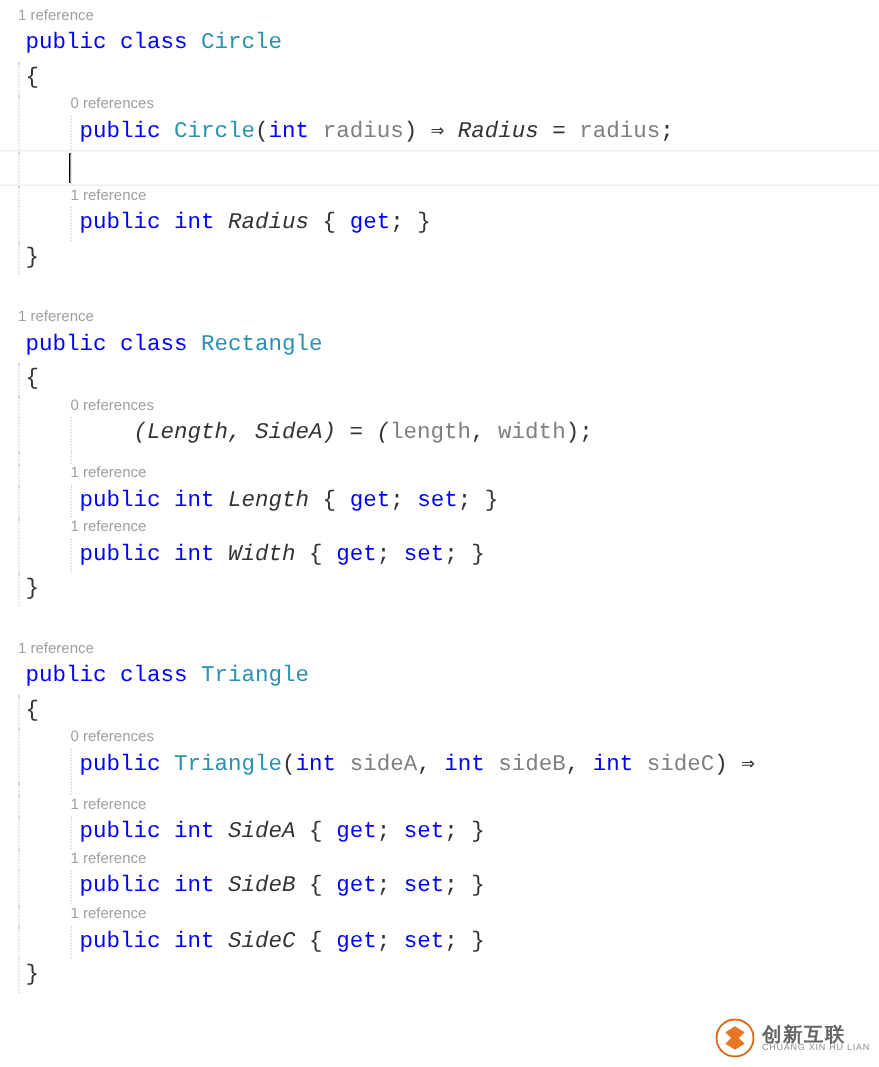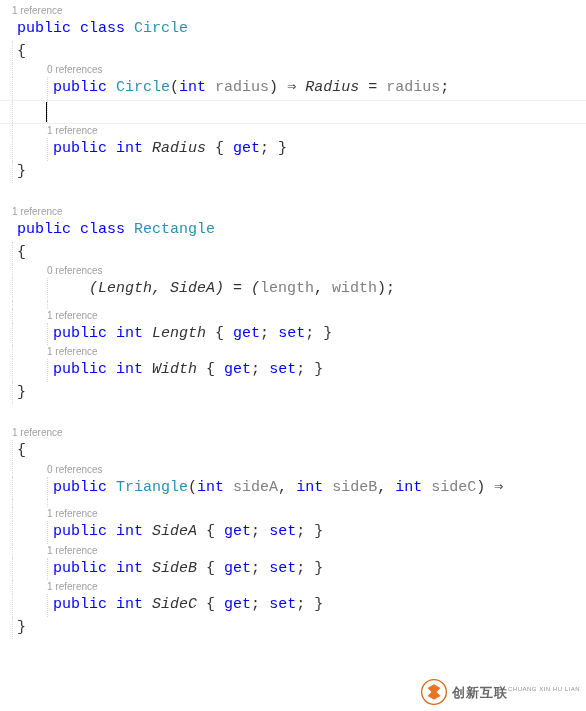--- a/index.html
+++ b/index.html
@@ -61,21 +61,21 @@
     gap: 5px;
     opacity: 0.92;
     font-family: "Microsoft YaHei", Arial, sans-serif;
   }
   .watermark-logo {
     width: 26px;
     height: 26px;
   }
   .watermark-text {
     display:flex;
-    flex-direction:row;
+    flex-direction:column;
     line-height: 1;
   }
   .watermark-cn {
     font-size: 13px;
     font-weight: 700;
     color: #5a5a5a;
     letter-spacing: 1px;
   }
   .watermark-en {
     font-size: 6px;
@@ -135,20 +135,21 @@
   <div class="codelens r" style="position:relative; padding-left:47px;"><span>1 reference</span></div>
   <div class="line r r2">    <span class="kw">public</span> <span class="kw">int</span><span class="txt"> Length </span><span class="punc">{ </span><span class="kw">get</span><span class="punc">; </span><span class="kw">set</span><span class="punc">; }</span></div>
 
   <div class="codelens r" style="position:relative; padding-left:47px;"><span>1 reference</span></div>
   <div class="line r r2">    <span class="kw">public</span> <span class="kw">int</span><span class="txt"> Width </span><span class="punc">{ </span><span class="kw">get</span><span class="punc">; </span><span class="kw">set</span><span class="punc">; }</span></div>
   <div class="line r"><span class="punc">}</span></div>
 
   <div class="blank"></div>
 
   <div class="codelens"><span>1 reference</span></div>
+  <div class="line"><span class="kw">public</span> <span class="kw">class</span> <span class="type">Triangle</span></div>
   <div class="line r"><span class="punc">{</span></div>
 
   <div class="codelens r" style="position:relative; padding-left:47px;"><span>0 references</span></div>
   <div class="line r r2">    <span class="kw">public</span> <span class="type">Triangle</span><span class="punc">(</span><span class="kw">int</span><span class="param"> sideA</span><span class="punc">, </span><span class="kw">int</span><span class="param"> sideB</span><span class="punc">, </span><span class="kw">int</span><span class="param"> sideC</span><span class="punc">) </span><span class="punc">⇒</span></div>
 
   <div class="blank-sm r r2" style="position:relative;"></div>
   <div class="codelens r" style="position:relative; padding-left:47px;"><span>1 reference</span></div>
   <div class="line r r2">    <span class="kw">public</span> <span class="kw">int</span><span class="txt"> SideA </span><span class="punc">{ </span><span class="kw">get</span><span class="punc">; </span><span class="kw">set</span><span class="punc">; }</span></div>
 
   <div class="codelens r" style="position:relative; padding-left:47px;"><span>1 reference</span></div>

